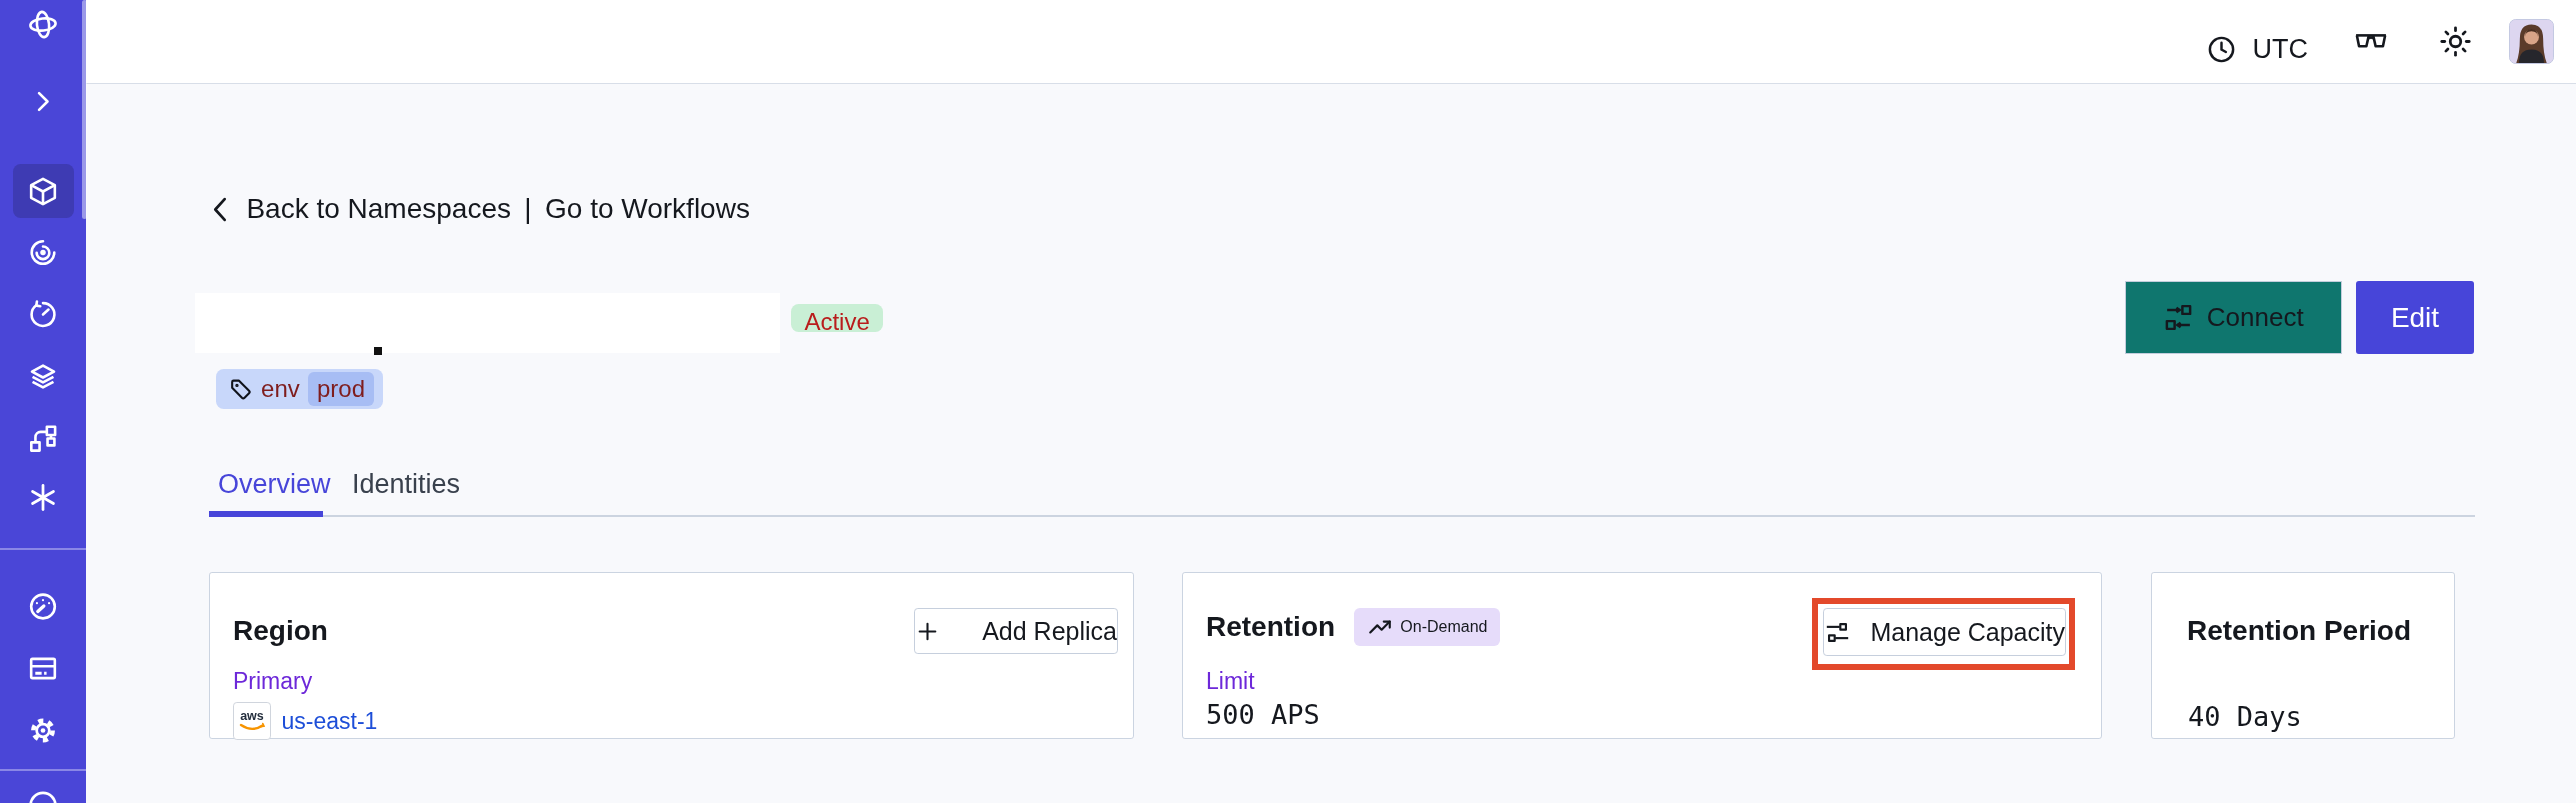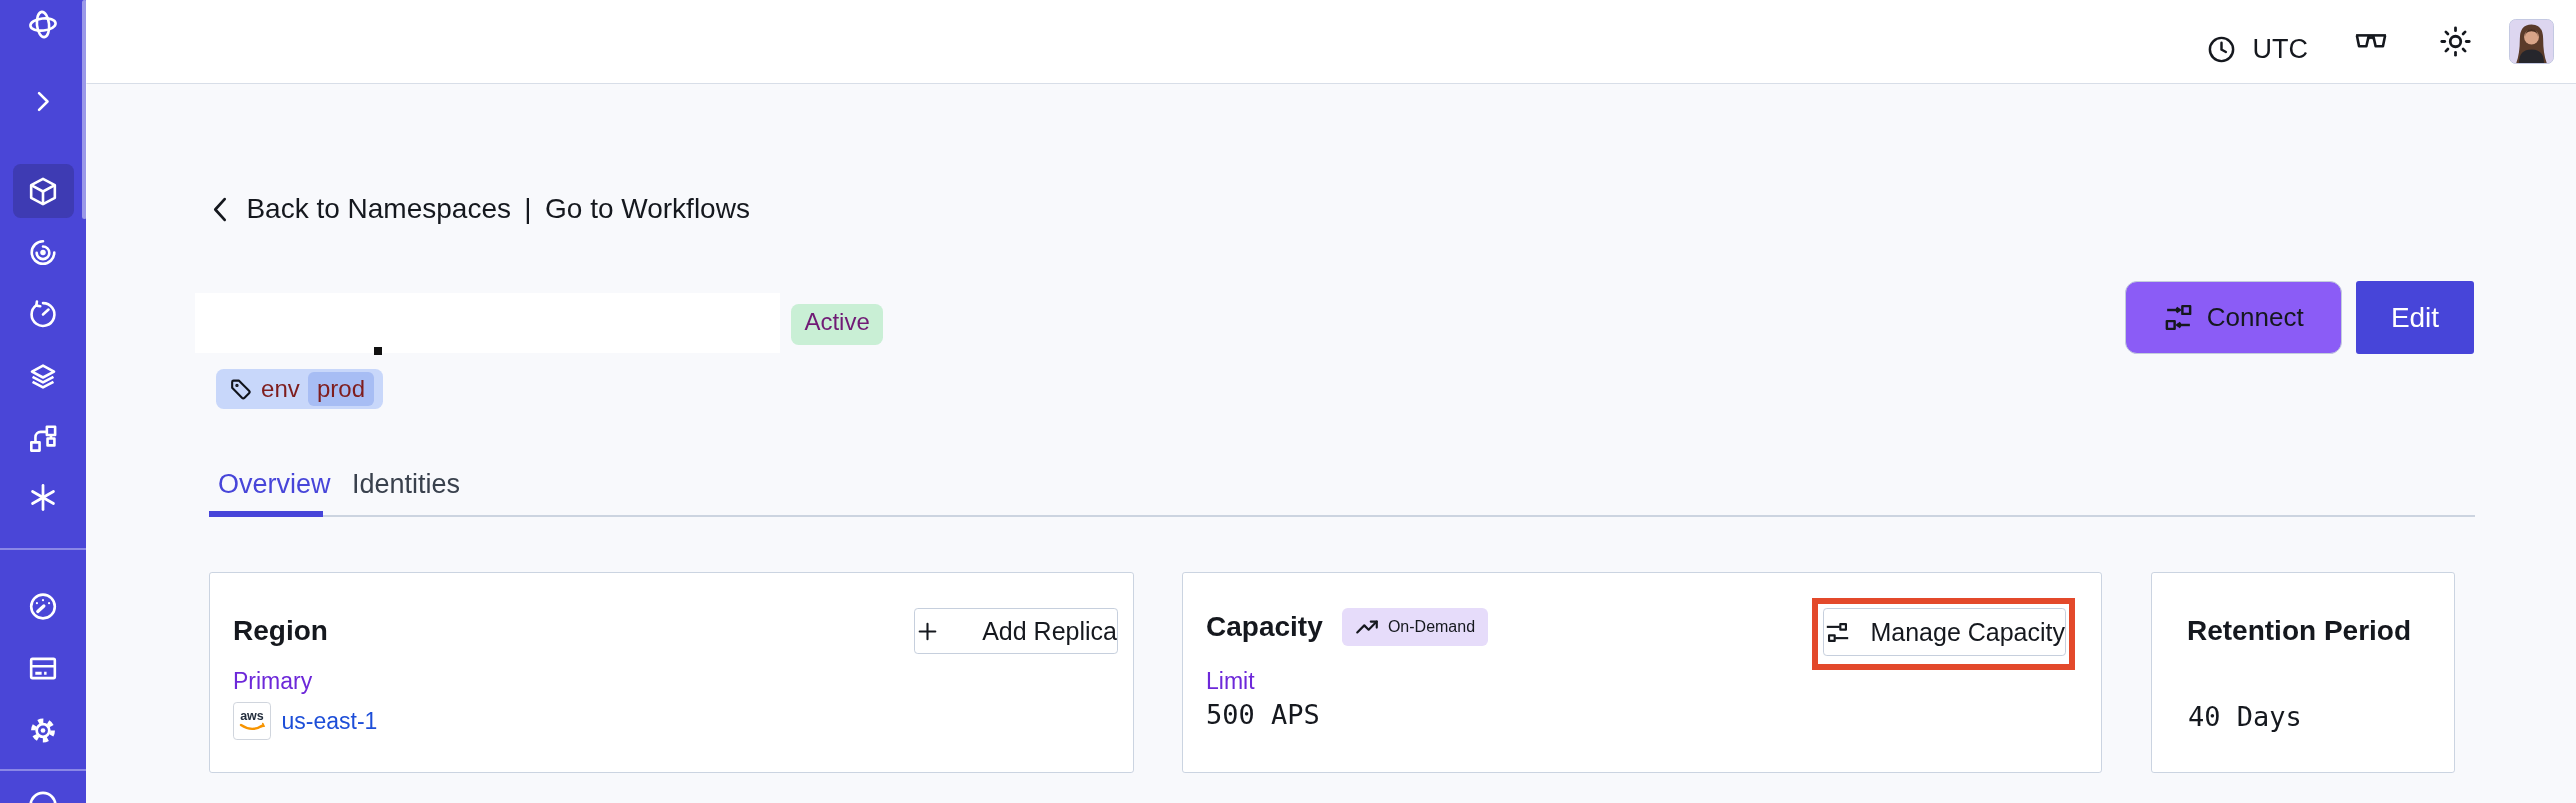--- a/index.html
+++ b/index.html
@@ -29,40 +29,40 @@
   
   .breadcrumb { position:absolute; left:208px; top:193px; display:flex; align-items:center; gap:13.4px; font-size:28px; font-weight:500; color:#15181e; }
   .bc-chevron { width:25px; height:31px; }
   .bc-chevron svg { width:100%; height:100%; display:block; }
   .bc-link { cursor:pointer;text-align:right; }
   .bc-sep { font-weight:400; color:#15181e; }
 
   
   .title-redacted { position:absolute; left:195px; top:293px; width:585px; height:60px; background:#ffffff; }
   .title-dot { position:absolute; left:374px; top:347px; width:7.7px; height:7.7px; background:#111; }
-  .status-badge { position:absolute; left:791px; top:304px; height:41px; line-height:36px; padding:0 13.4px; background:#c9efd5; color:#701a75; font-size:24px; border-radius:7.7px; }
+  .status-badge { position:absolute; left:791px; top:304px; height:28px; line-height:36px; padding:0 13.4px; background:#c9efd5; color:#b91c1c; font-size:24px; border-radius:7.7px; }
   .tag-pill { position:absolute; left:216px; top:369px; height:40px; display:flex; align-items:center; gap:8.6px; padding:0 9.6px 0 11.5px; background:#c8d7fa; border-radius:7.7px; font-size:24px; color:#7f1d1d; }
   .tag-pill .tag-icon { width:25px; height:25px; }
   .tag-pill .tag-icon svg { width:100%; height:100%; display:block; }
   .tag-val { background:#a7bdf4; border-radius:5.8px; padding:2.9px 8.6px; }
 
-  .btn-connect { position:absolute; left:2125px; top:281px; width:217px; height:73px; background:#8b5cf6; border:1.9px solid #c3cddc; border-radius:12px; display:flex; align-items:center; justify-content:center; gap:12.5px; font-size:26px; color:#15181e; cursor:pointer; }
+  .btn-connect { position:absolute; left:2125px; top:281px; width:217px; height:73px; background:#0f766e; border:1.9px solid #c3cddc; border-radius:0; display:flex; align-items:center; justify-content:center; gap:12.5px; font-size:26px; color:#15181e; cursor:pointer; }
   .btn-connect .cicon { width:31px; height:31px; }
   .btn-connect svg { width:100%; height:100%; display:block; }
   .btn-edit { position:absolute; left:2356px; top:281px; width:118px; height:73px; background:#4745d9; border:none; border-radius:2.9px; color:#fff; font-size:28px; display:flex; align-items:center; justify-content:center; cursor:pointer; }
 
   
   .tab { position:absolute; top:469px; font-size:27px; font-weight:500; cursor:pointer; }
   .tab-overview { left:218px; color:#4745d9; }
   .tab-identities { left:352px; color:#39414d; }
   .tab-underline { position:absolute; left:209px; top:511px; width:114px; height:5.8px; background:#4745d9; }
   .tab-hairline { position:absolute; left:209px; top:515px; width:2266px; height:1.9px; background:#ccd4e0; }
 
   
-  .card { position:absolute; top:572px; height:201px; background:#fff; border:1.9px solid #cbd4e1; border-radius:2.9px; }
+  .card { position:absolute; top:572px; height:167px; background:#fff; border:1.9px solid #cbd4e1; border-radius:2.9px; }
   .card-region { left:209px; width:925px; }
   .card-capacity { left:1182px; width:920px; }
   .card-retention { left:2151px; width:304px; }
   .card-title { position:absolute; left:23px; top:42px; font-size:28px; font-weight:600; color:#15181e; }
   .card-retention .card-title { left:35px; }
   .card-label { position:absolute; left:23px; top:95px; font-size:23px; color:#6d28d9; }
   .card-value-mono { position:absolute; left:23px; top:126px; font-family:"DejaVu Sans Mono", monospace; font-size:27px; color:#15181e; }
   .card-retention .card-value-mono { left:36px; top:128px; }
 
   .btn-card { background:#fff; border:1.9px solid #c6cfdd; border-radius:3.8px; display:flex; align-items:center; justify-content:space-between; gap:9.6px; font-size:25px; color:#15181e; cursor:pointer; }
@@ -310,21 +310,21 @@
           <path d="M7 22 Q18 29.5 28.5 22.5" fill="none" stroke="#f79400" stroke-width="2.4" stroke-linecap="round"></path>
           <path d="M28.8 20.6 L30 23.2 L26.8 23.6" fill="none" stroke="#f79400" stroke-width="1.6" stroke-linecap="round"></path>
         </svg>
       </span>
       <span class="aws-region">us-east-1</span>
     </div>
   </section>
 
   <section class="card card-capacity">
     <div class="title-row">
-      <span class="rtitle">Capacity</span>
+      <span class="rtitle">Retention</span>
       <span class="badge-ondemand">
         <span class="bicon">
           <svg viewBox="0 0 24 24" fill="none" stroke="#15181e" stroke-width="2" stroke-linecap="round" stroke-linejoin="round">
             <polyline points="3,17 9.5,10.5 13.5,14.5 21,7"></polyline>
             <polyline points="15.5,7 21,7 21,12.5"></polyline>
           </svg>
         </span>
         <span>On-Demand</span>
       </span>
     </div>

